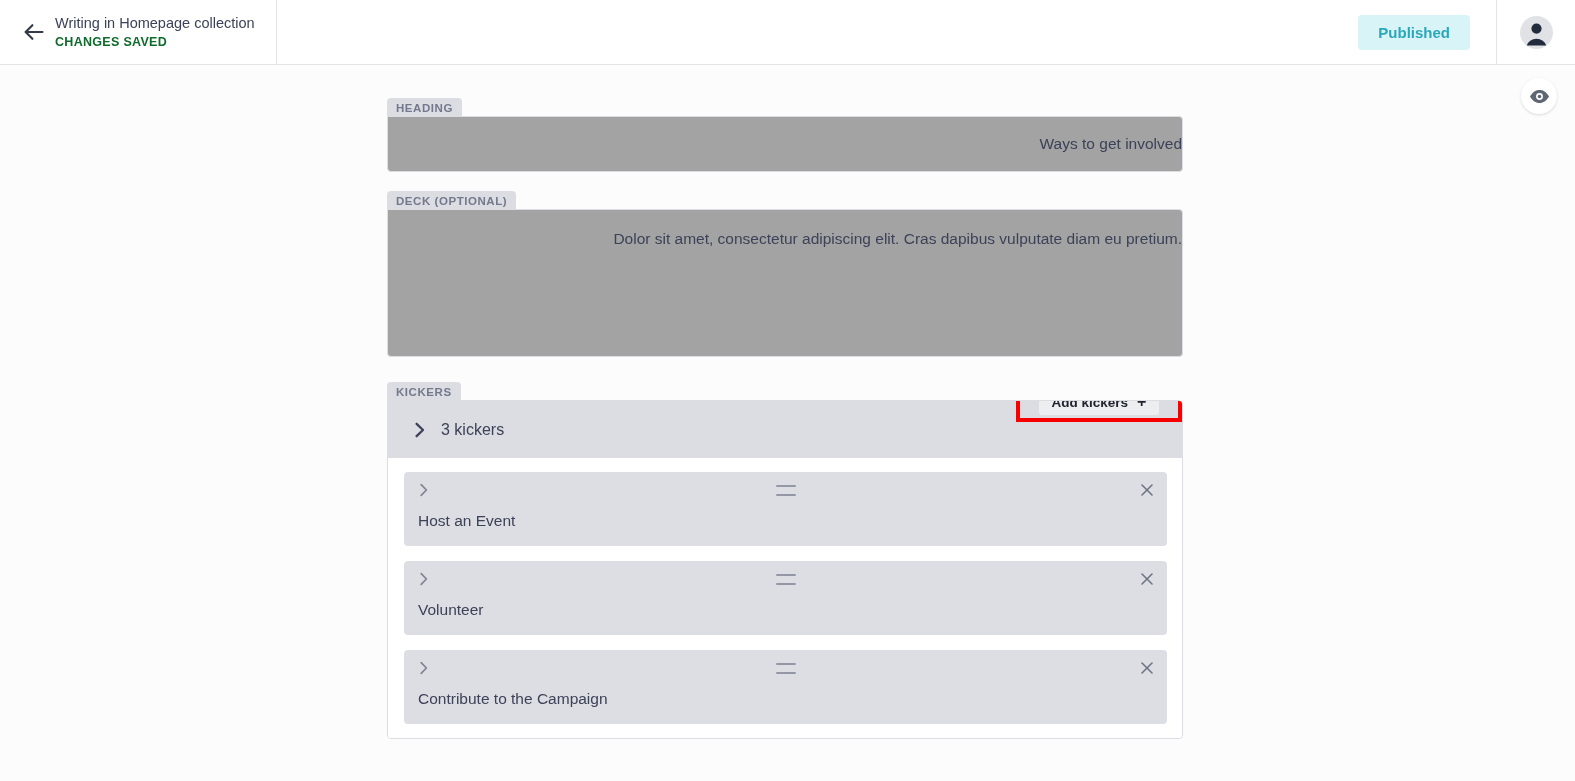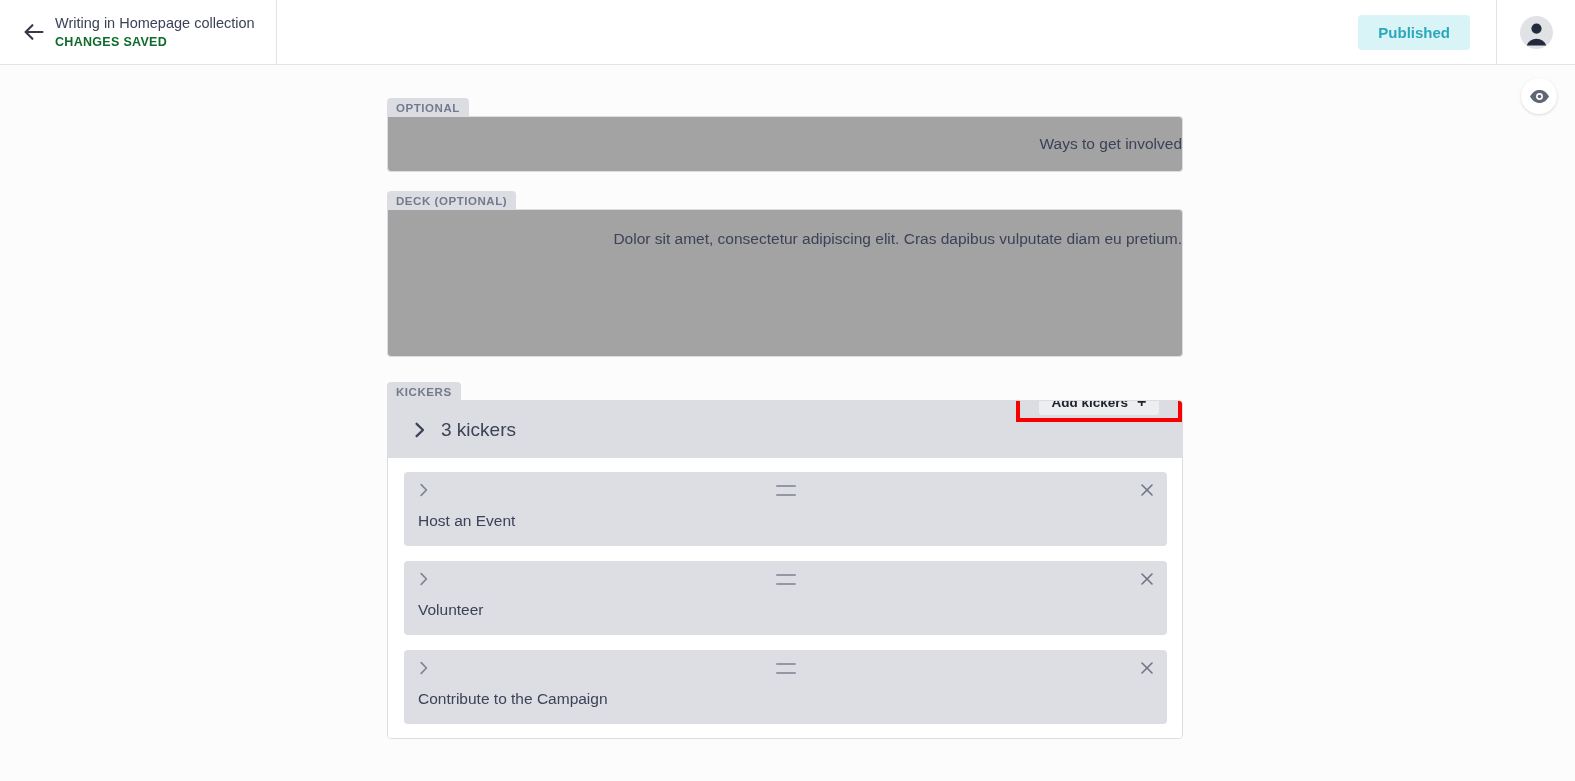--- a/index.html
+++ b/index.html
@@ -212,21 +212,21 @@
   .chev-strong {
     width: 16px;
     height: 16px;
     display: flex;
     align-items: center;
     justify-content: center;
     cursor: pointer;
     flex: 0 0 auto;
   }
   .kickers-count {
-    font-size: 19px;
+    font-size: 16px;
     color: #3c4257;
     margin-left: 13px;
   }
   .add-kickers-highlight {
     position: absolute;
     right: 0px;
     top: -19px;
     width: 166px;
     height: 40px;
     border: 4px solid #f80000;
@@ -347,21 +347,21 @@
     <path d="M1 7.5 C4.4 1.8 8 0.7 11 0.7 C14 0.7 17.6 1.8 21 7.5 C17.6 13.2 14 14.3 11 14.3 C8 14.3 4.4 13.2 1 7.5 Z" fill="#5f6774"></path>
     <circle cx="11" cy="7.5" r="3.6" fill="#ffffff"></circle>
     <circle cx="11" cy="7.5" r="1.9" fill="#5f6774"></circle>
   </svg>
 </div>
 
 <div class="content">
   <div class="form-col">
 
     <div class="field-group">
-      <div class="field-tab">OPTIONAL</div>
+      <div class="field-tab">HEADING</div>
       <div class="field-box heading">
         <div class="field-text">Ways to get involved</div>
       </div>
     </div>
 
     <div class="field-group">
       <div class="field-tab">DECK (OPTIONAL)</div>
       <div class="field-box deck">
         <div class="field-text">Dolor sit amet, consectetur adipiscing elit. Cras dapibus vulputate diam eu pretium.</div>
       </div>

